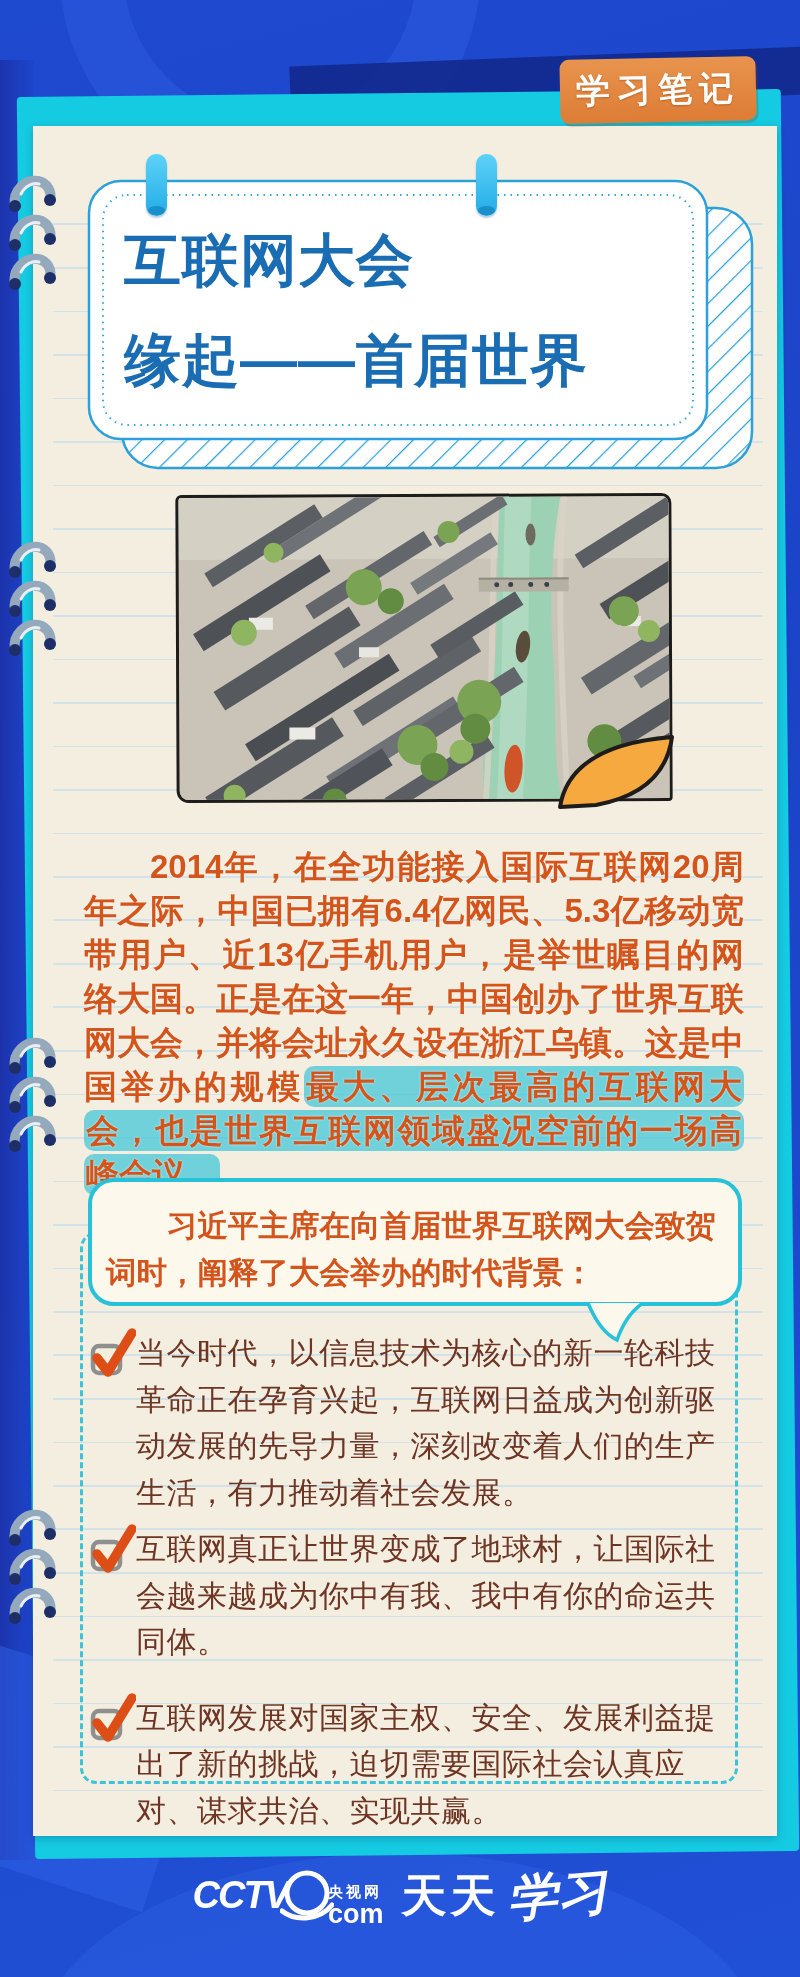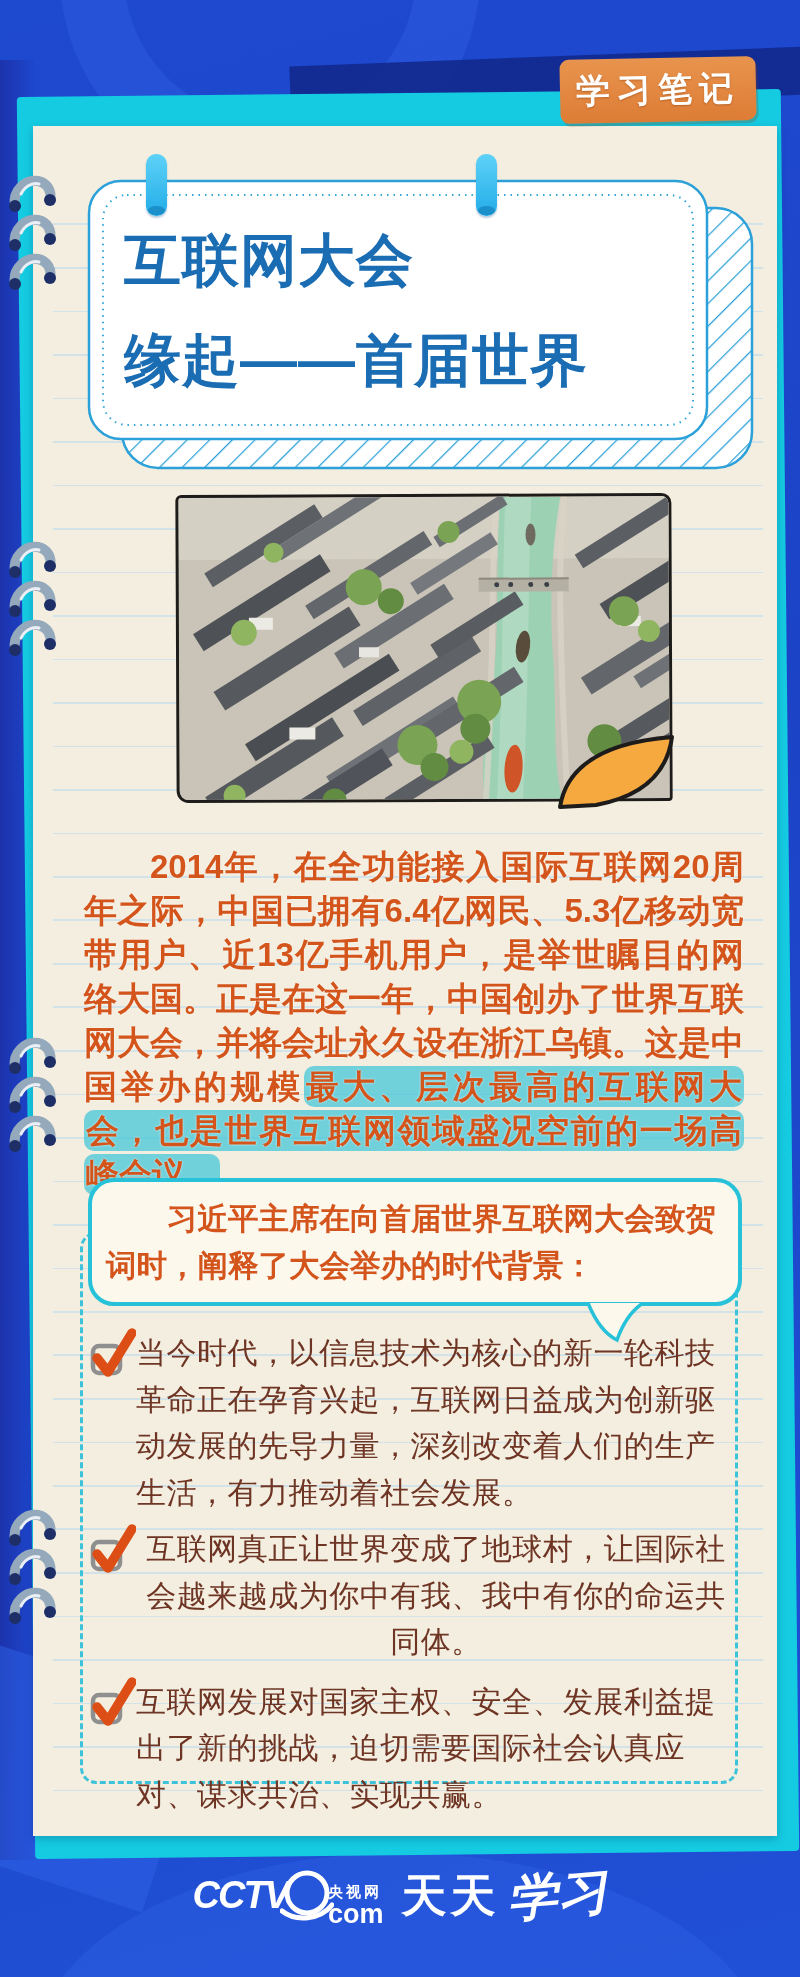--- a/index.html
+++ b/index.html
@@ -51,29 +51,29 @@
     font-size:33px;font-weight:bold;line-height:44px;text-align:justify;text-indent:2em;
     text-shadow:0 0 2px rgba(255,255,255,.85);}
   .hl{background:rgba(63,198,218,.72);border-radius:10px;padding:2px 2px;
     box-decoration-break:clone;-webkit-box-decoration-break:clone;}
   
   .dashedbox{position:absolute;left:80px;top:1232px;width:658px;height:552px;z-index:2;
     border:3px dashed #3cc3da;border-radius:16px;}
   .bubble{position:absolute;left:88px;top:1178px;width:654px;height:128px;z-index:5;
     border:4px solid #27c2d9;border-radius:26px;background:#fcf8ec;}
   .bubbletext{padding:13px 10px 0 14px;color:#d4551c;font-size:30.5px;font-weight:bold;
-    line-height:47px;text-indent:2em;text-shadow:0 0 2px rgba(255,255,255,.85);}
+    line-height:47px;text-indent:2em;text-shadow:0 0 2px rgba(255,255,255,.85);margin-top:7px;}
   .tail{position:absolute;left:585px;top:1303px;z-index:6;}
   
   .checklist{position:absolute;left:88px;top:1330px;width:648px;z-index:3;}
   .checkitem{display:flex;align-items:flex-start;}
   .checkitem .ck{flex:0 0 48px;margin-top:-6px;}
   .checkitem .txt{width:602px;color:#6e3424;font-family:"Liberation Serif","DejaVu Serif",serif;
     font-size:30px;line-height:46.5px;letter-spacing:.5px;}
-  .mb1{margin-bottom:10px;} .mb2{margin-bottom:13px;text-align:center;}
+  .mb1{margin-bottom:10px;} .mb2{margin-bottom:29px;}
   
   .footer{position:absolute;left:0;top:1862px;width:800px;display:flex;justify-content:center;
     align-items:center;gap:18px;z-index:5;color:#fff;}
   .cctvgroup{display:flex;align-items:center;}
   .cctvword{font-size:38px;font-weight:900;font-style:italic;letter-spacing:-2px;}
   .cctvcol{display:flex;flex-direction:column;line-height:1;margin-left:-4px;margin-top:20px;}
   .cn3{font-size:15px;letter-spacing:3px;font-weight:bold;}
   .dotcom{font-size:27px;font-weight:bold;letter-spacing:0;margin-top:2px;}
   .brand{display:flex;align-items:center;}
   .tiantian{font-size:45px;font-weight:900;letter-spacing:4px;}

